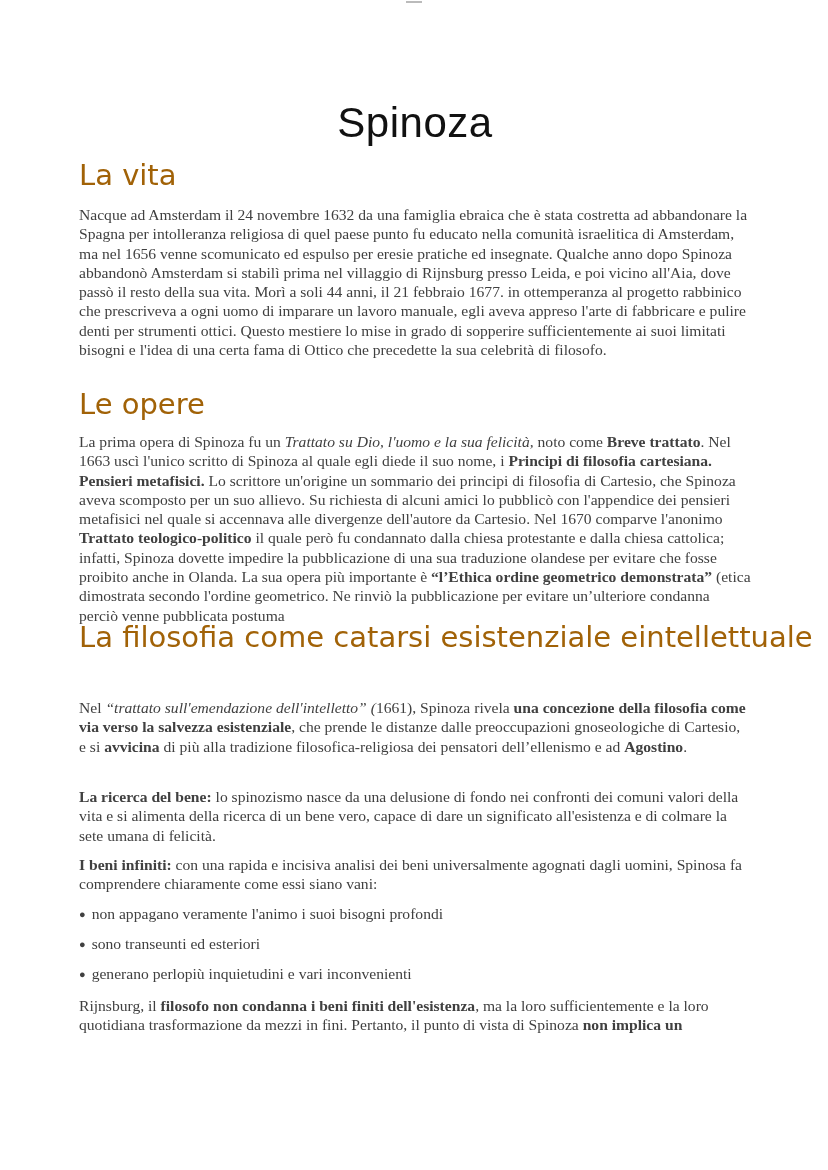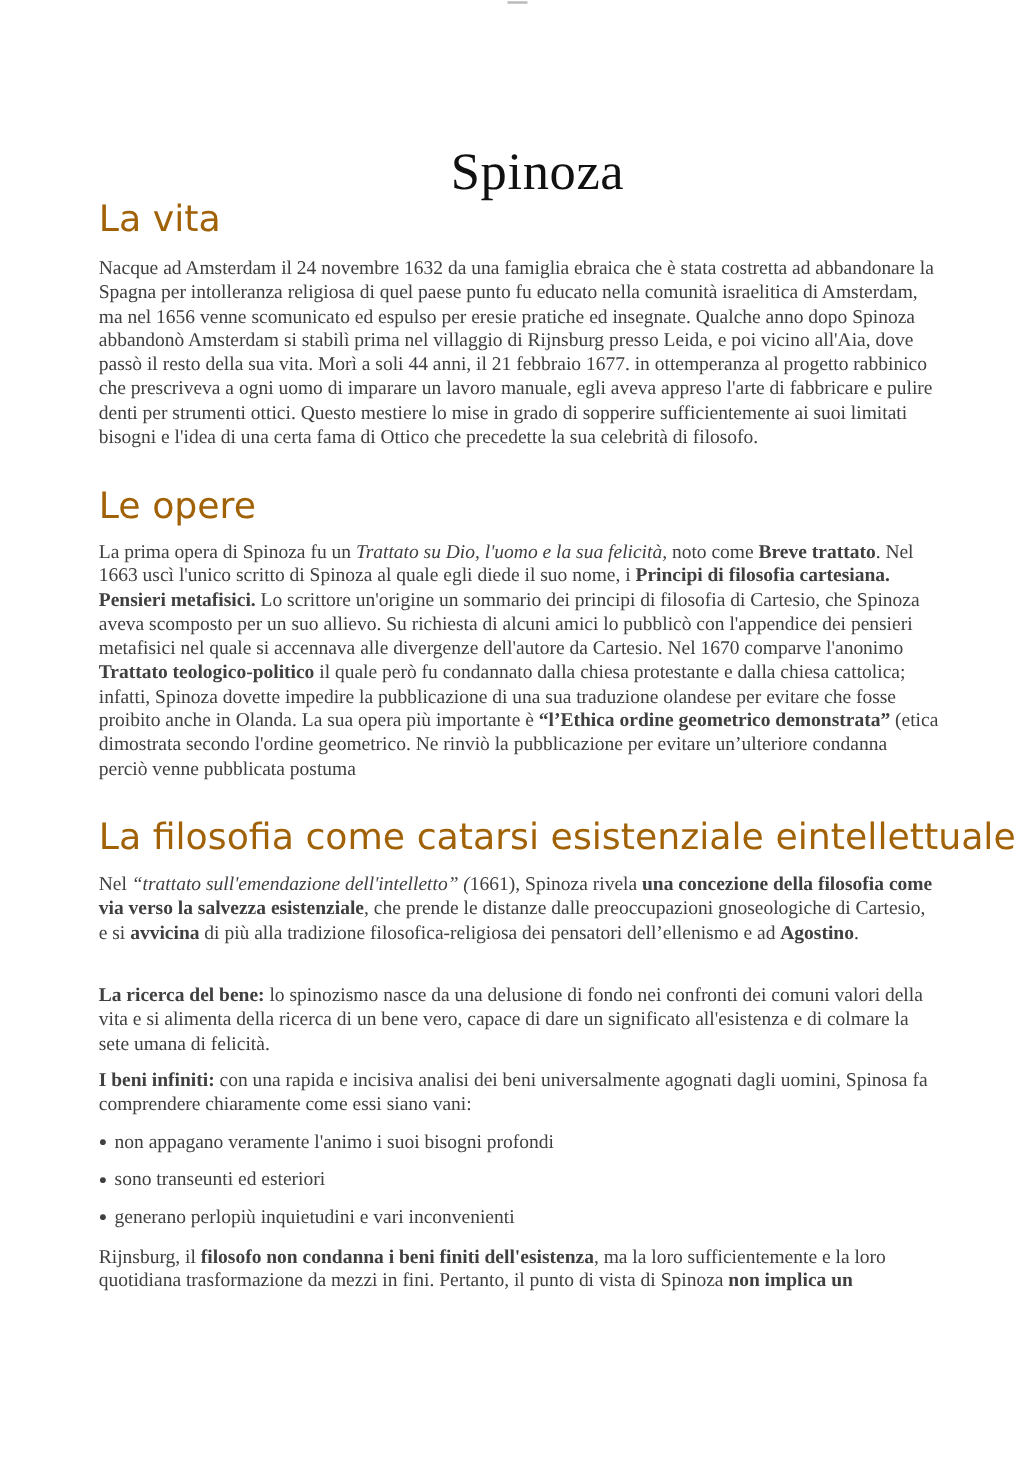--- a/index.html
+++ b/index.html
@@ -1,22 +1,22 @@
 <!DOCTYPE html>
 <html><head>
 <meta charset="utf-8">
 <style>
   html, body { margin: 0; padding: 0; background: #ffffff; }
   body { width: 828px; height: 1170px; position: relative; overflow: hidden; color: #111; }
   .topmark { position: absolute; left: 406px; top: 1px; width: 16px; height: 2px; background: #bbb; }
   .page { position: absolute; left: 79px; top: 0; width: 672px; }
   .title {
     position: absolute; left: 0; top: 98px; width: 672px; text-align: center;
-    font-family: Liberation Serif, serif; font-size: 42px; line-height: 50px; color: #111;
-    font-weight: normal; margin: 15px; letter-spacing: 0.5px;
+    font-family: Liberation Sans, sans-serif; font-size: 42px; line-height: 50px; color: #111;
+    font-weight: normal; margin: 0; letter-spacing: 0.5px;
   }
   .h2 {
     position: absolute; left: 0; margin: 0; font-weight: normal;
     font-family: "DejaVu Sans", sans-serif; font-size: 29px; line-height: 34px; color: #a16207;
     white-space: nowrap;
   }
   .p {
     position: absolute; left: 0; width: 672px; margin: 0;
     font-family: "Liberation Serif", serif; font-size: 15.6px; line-height: 19.3px; color: #404040;
   }
@@ -31,21 +31,21 @@
 
 <div class="page">
   <h1 class="title">Spinoza</h1>
 
   <h2 class="h2" style="top:158px">La vita</h2>
   <p class="p" style="top:205px">Nacque ad Amsterdam il 24 novembre 1632 da una famiglia ebraica che è stata costretta ad abbandonare la Spagna per intolleranza religiosa di quel paese punto fu educato nella comunità israelitica di Amsterdam, ma nel 1656 venne scomunicato ed espulso per eresie pratiche ed insegnate. Qualche anno dopo Spinoza abbandonò Amsterdam si stabilì prima nel villaggio di Rijnsburg presso Leida, e poi vicino all'Aia, dove passò il resto della sua vita. Morì a soli 44 anni, il 21 febbraio 1677. in ottemperanza al progetto rabbinico che prescriveva a ogni uomo di imparare un lavoro manuale, egli aveva appreso l'arte di fabbricare e pulire denti per strumenti ottici. Questo mestiere lo mise in grado di sopperire sufficientemente ai suoi limitati bisogni e l'idea di una certa fama di Ottico che precedette la sua celebrità di filosofo.</p>
 
   <h2 class="h2" style="top:387px">Le opere</h2>
   <p class="p rich" style="top:432px"><span>La prima opera di Spinoza fu un </span><i>Trattato su Dio, l'uomo e la sua felicità,</i><span> noto come </span><b>Breve trattato</b><span>. Nel 1663 uscì l'unico scritto di Spinoza al quale egli diede il suo nome, i </span><b>Principi di filosofia cartesiana. Pensieri metafisici.</b><span> Lo scrittore un'origine un sommario dei principi di filosofia di Cartesio, che Spinoza aveva scomposto per un suo allievo. Su richiesta di alcuni amici lo pubblicò con l'appendice dei pensieri metafisici nel quale si accennava alle divergenze dell'autore da Cartesio. Nel 1670 comparve l'anonimo </span><b>Trattato teologico-politico</b><span> il quale però fu condannato dalla chiesa protestante e dalla chiesa cattolica; infatti, Spinoza dovette impedire la pubblicazione di una sua traduzione olandese per evitare che fosse proibito anche in Olanda. La sua opera più importante è </span><b>“l’Ethica ordine geometrico demonstrata”</b><span> (etica dimostrata secondo l'ordine geometrico. Ne rinviò la pubblicazione per evitare un’ulteriore condanna perciò venne pubblicata postuma</span></p>
 
-  <h2 class="h2" style="top:652px">La filosofia come catarsi esistenziale eintellettuale</h2>
+  <h2 class="h2" style="top:620px">La filosofia come catarsi esistenziale eintellettuale</h2>
   <p class="p rich" style="top:698px"><span>Nel </span><i>“trattato sull'emendazione dell'intelletto” (</i><span>1661), Spinoza rivela </span><b>una concezione della filosofia come via verso la salvezza esistenziale</b><span>, che prende le distanze dalle preoccupazioni gnoseologiche di Cartesio, e si </span><b>avvicina</b><span> di più alla tradizione filosofica-religiosa dei pensatori dell’ellenismo e ad </span><b>Agostino</b><span>.</span></p>
   <p class="p rich" style="top:787px"><b>La ricerca del bene:</b><span> lo spinozismo nasce da una delusione di fondo nei confronti dei comuni valori della vita e si alimenta della ricerca di un bene vero, capace di dare un significato all'esistenza e di colmare la sete umana di felicità.</span></p>
   <p class="p rich" style="top:855px"><b>I beni infiniti:</b><span> con una rapida e incisiva analisi dei beni universalmente agognati dagli uomini, Spinosa fa comprendere chiaramente come essi siano vani:</span></p>
 
   <p class="p bullet" style="top:904px">non appagano veramente l'animo i suoi bisogni profondi</p>
   <p class="p bullet" style="top:934px">sono transeunti ed esteriori</p>
   <p class="p bullet" style="top:964px">generano perlopiù inquietudini e vari inconvenienti</p>
 
   <p class="p rich" style="top:996px"><span>Rijnsburg, il </span><b>filosofo non condanna i beni finiti dell'esistenza</b><span>, ma la loro sufficientemente e la loro quotidiana trasformazione da mezzi in fini. Pertanto, il punto di vista di Spinoza </span><b>non implica un</b></p>
 </div>

